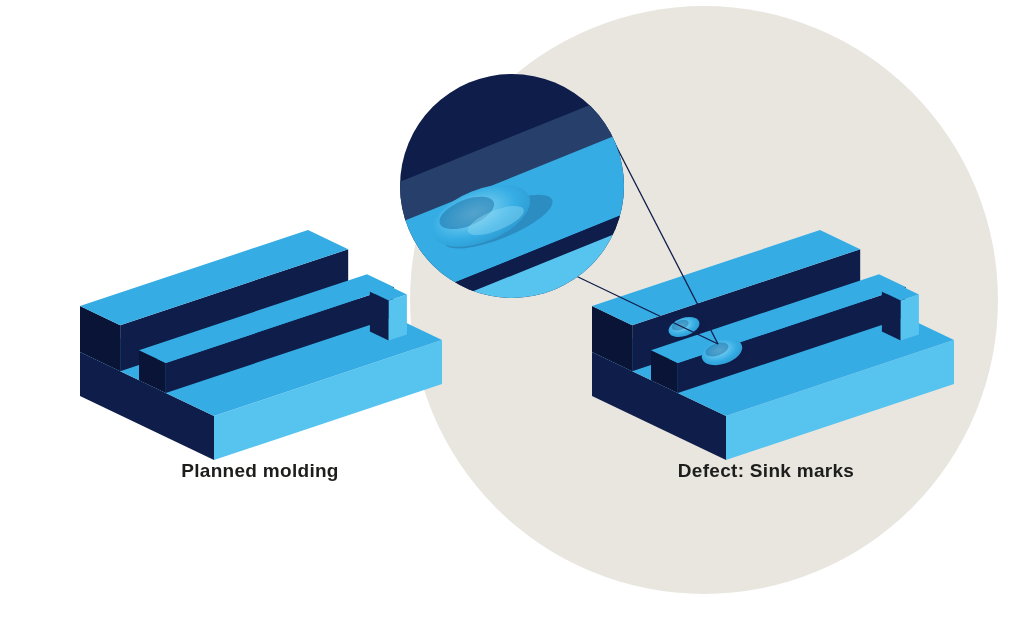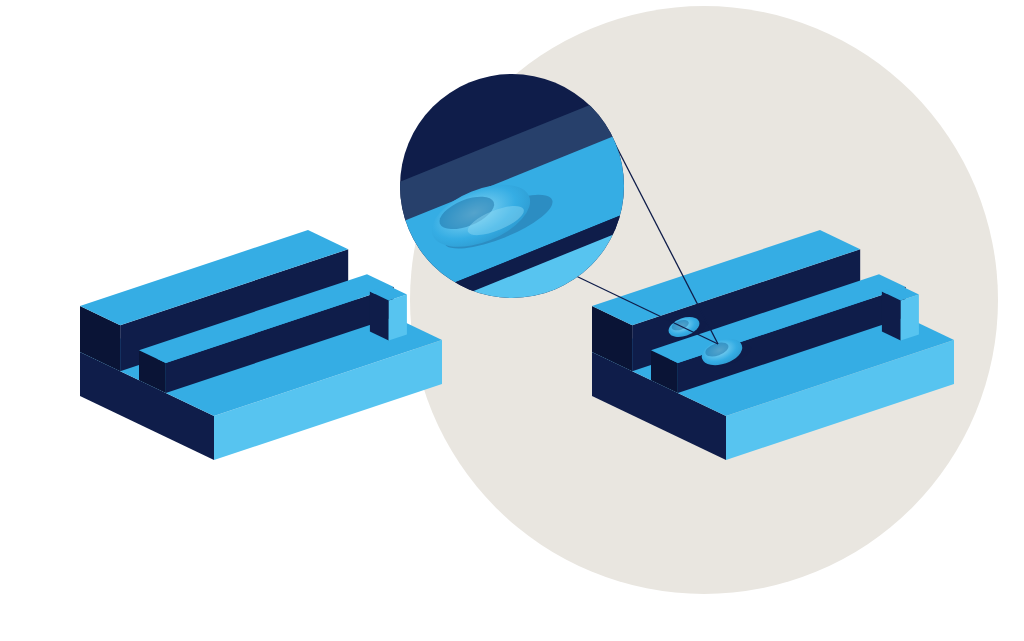--- a/index.html
+++ b/index.html
@@ -107,14 +107,16 @@
         <g>
           <ellipse cx="486" cy="214" rx="58" ry="17" style="fill:var(--navy)" opacity="0.22"></ellipse>
           <ellipse cx="472" cy="202" rx="52" ry="26" fill="url(#sinkGrad)"></ellipse>
           <ellipse cx="460" cy="194" rx="29" ry="13" style="fill:var(--sink-shadow)" opacity="0.5"></ellipse>
           <ellipse cx="484" cy="212" rx="30" ry="10" style="fill:var(--sink-core)" opacity="0.45"></ellipse>
         </g>
       </g>
     </g>
   </svg>
 
+  <div class="caption caption-left">Planned molding</div>
+  <div class="caption caption-right">Defect: Sink marks</div>
 
 </div>
 
 </body></html>

